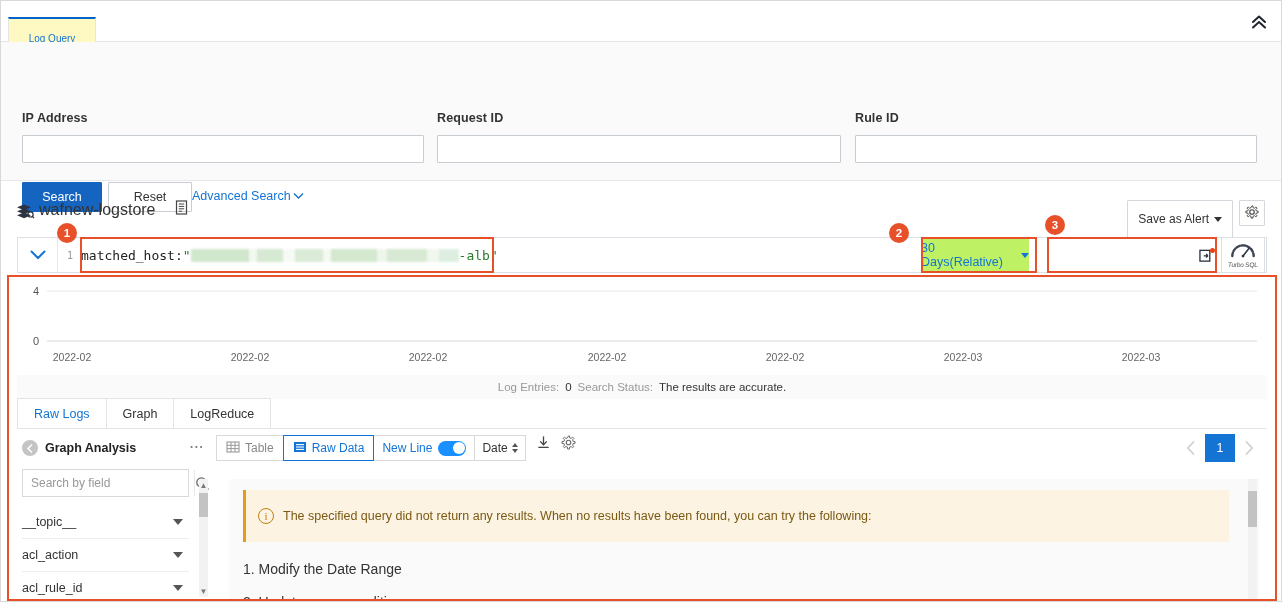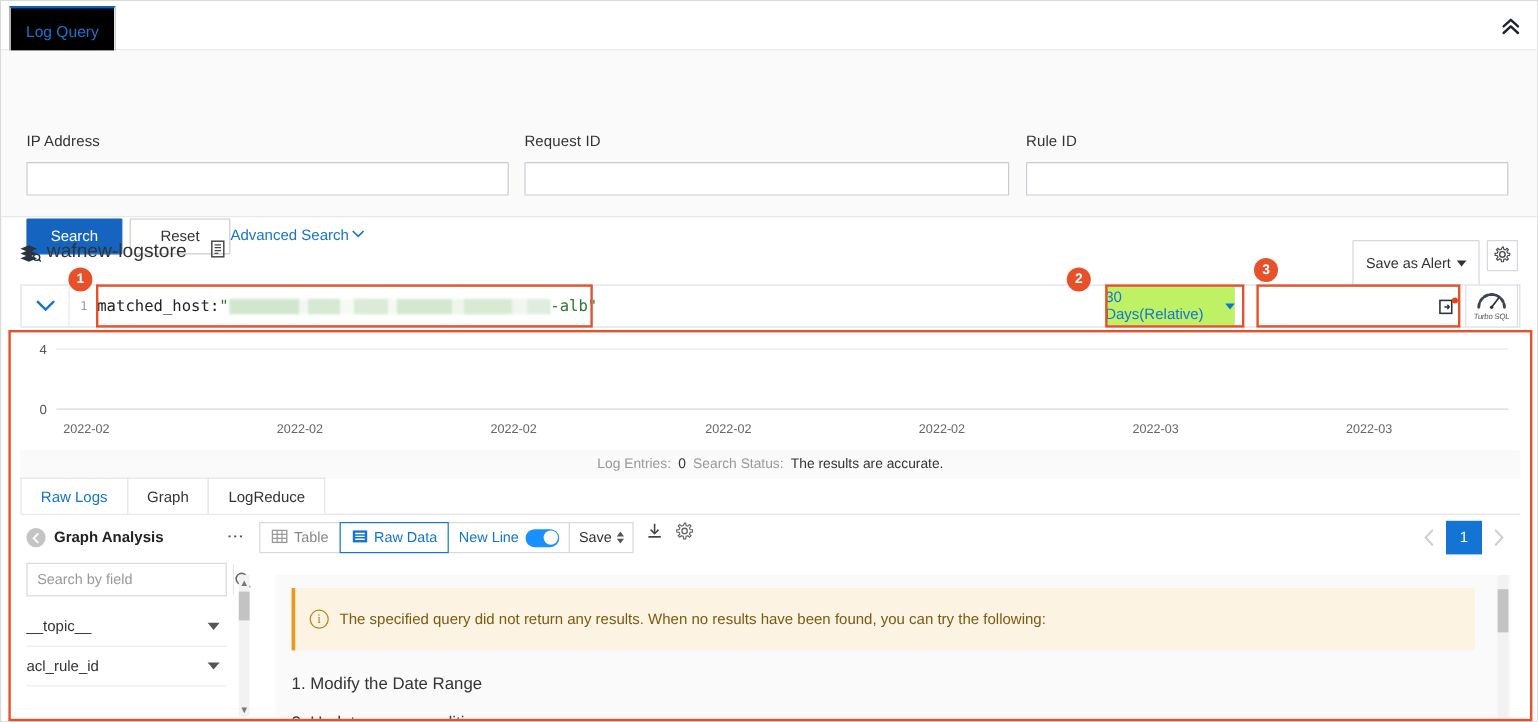--- a/index.html
+++ b/index.html
@@ -21,46 +21,46 @@
     background: #fff;
   }
 
   
   .tabstrip {
     position: absolute; left: 0; top: 0; right: 0; height: 41px;
     background: #fff;
     border-bottom: 1px solid #e3e4e6;
   }
   .tab-main {
-    position: absolute; left: 7px; top: 4px; width: 88px; height: 41px;
+    position: absolute; left: 7px; top: 16px; width: 88px; height: 41px;
     border: 1px solid #e3e4e6; border-bottom: none;
     border-top: 2px solid #0064c8;
-    background: #000000;
+    background: #fef9c3;
     color: #1374d4;
-    font-size: 13px;
+    font-size: 10px;
     display: flex; align-items: center; justify-content: center;
     cursor: pointer;
   }
   .collapse-all {
     position: absolute; right: 12px; top: 12px;
     width: 20px; height: 18px;
     cursor: pointer;
     color: #333;
   }
   .collapse-all svg { display: block; }
 
   
   .searchform {
     position: absolute; left: 0; top: 41px; right: 0; height: 139px;
     background: #fafafa;
     border-bottom: 1px solid #e8e8e8;
   }
   .field-label {
     position: absolute;
-    font-size: 12.5px; color: #333; font-weight: normal;
+    font-size: 12.5px; color: #333; font-weight: bold;
     letter-spacing: .1px;
   }
   .field-input {
     position: absolute;
     height: 28px;
     border: 1px solid #c8cdd4;
     background: #fff;
     border-radius: 1px;
     padding: 0 8px;
     font-size: 12px;
@@ -660,21 +660,21 @@
       </span>
       <span>Raw Data</span>
     </div>
     <div class="tb-newline">
       <span>New Line</span>
       <span class="toggle">
           <span class="knob"></span>
         </span>
     </div>
     <div class="tb-time">
-      <span>Save</span>
+      <span>Date</span>
       <span class="sorter">
           <i class="up"></i>
           <i class="dn"></i>
         </span>
     </div>
     <div class="tb-icon">
       <svg width="15" height="15" viewBox="0 0 16 16">
         <path d="M8 1.5 L8 10" stroke="#444" stroke-width="1.4"></path>
         <path d="M4.5 6.8 L8 10.4 L11.5 6.8" fill="none" stroke="#444" stroke-width="1.4"></path>
         <path d="M2.5 13.2 L13.5 13.2" stroke="#444" stroke-width="1.4"></path>
@@ -713,20 +713,24 @@
       </svg>
     </div>
   </div>
 
   <div class="field-list">
     <div class="field-item">
       <span>__topic__</span>
       <span class="dn-caret"></span>
     </div>
     <div class="field-item">
+      <span>acl_action</span>
+      <span class="dn-caret"></span>
+    </div>
+    <div class="field-item">
       <span>acl_rule_id</span>
       <span class="dn-caret"></span>
     </div>
   </div>
 
   <div class="fl-scrollbar">
     <div class="fl-arrow" style="top:0">▲</div>
     <div class="fl-thumb"></div>
     <div class="fl-arrow" style="bottom:0">▼</div>
   </div>

